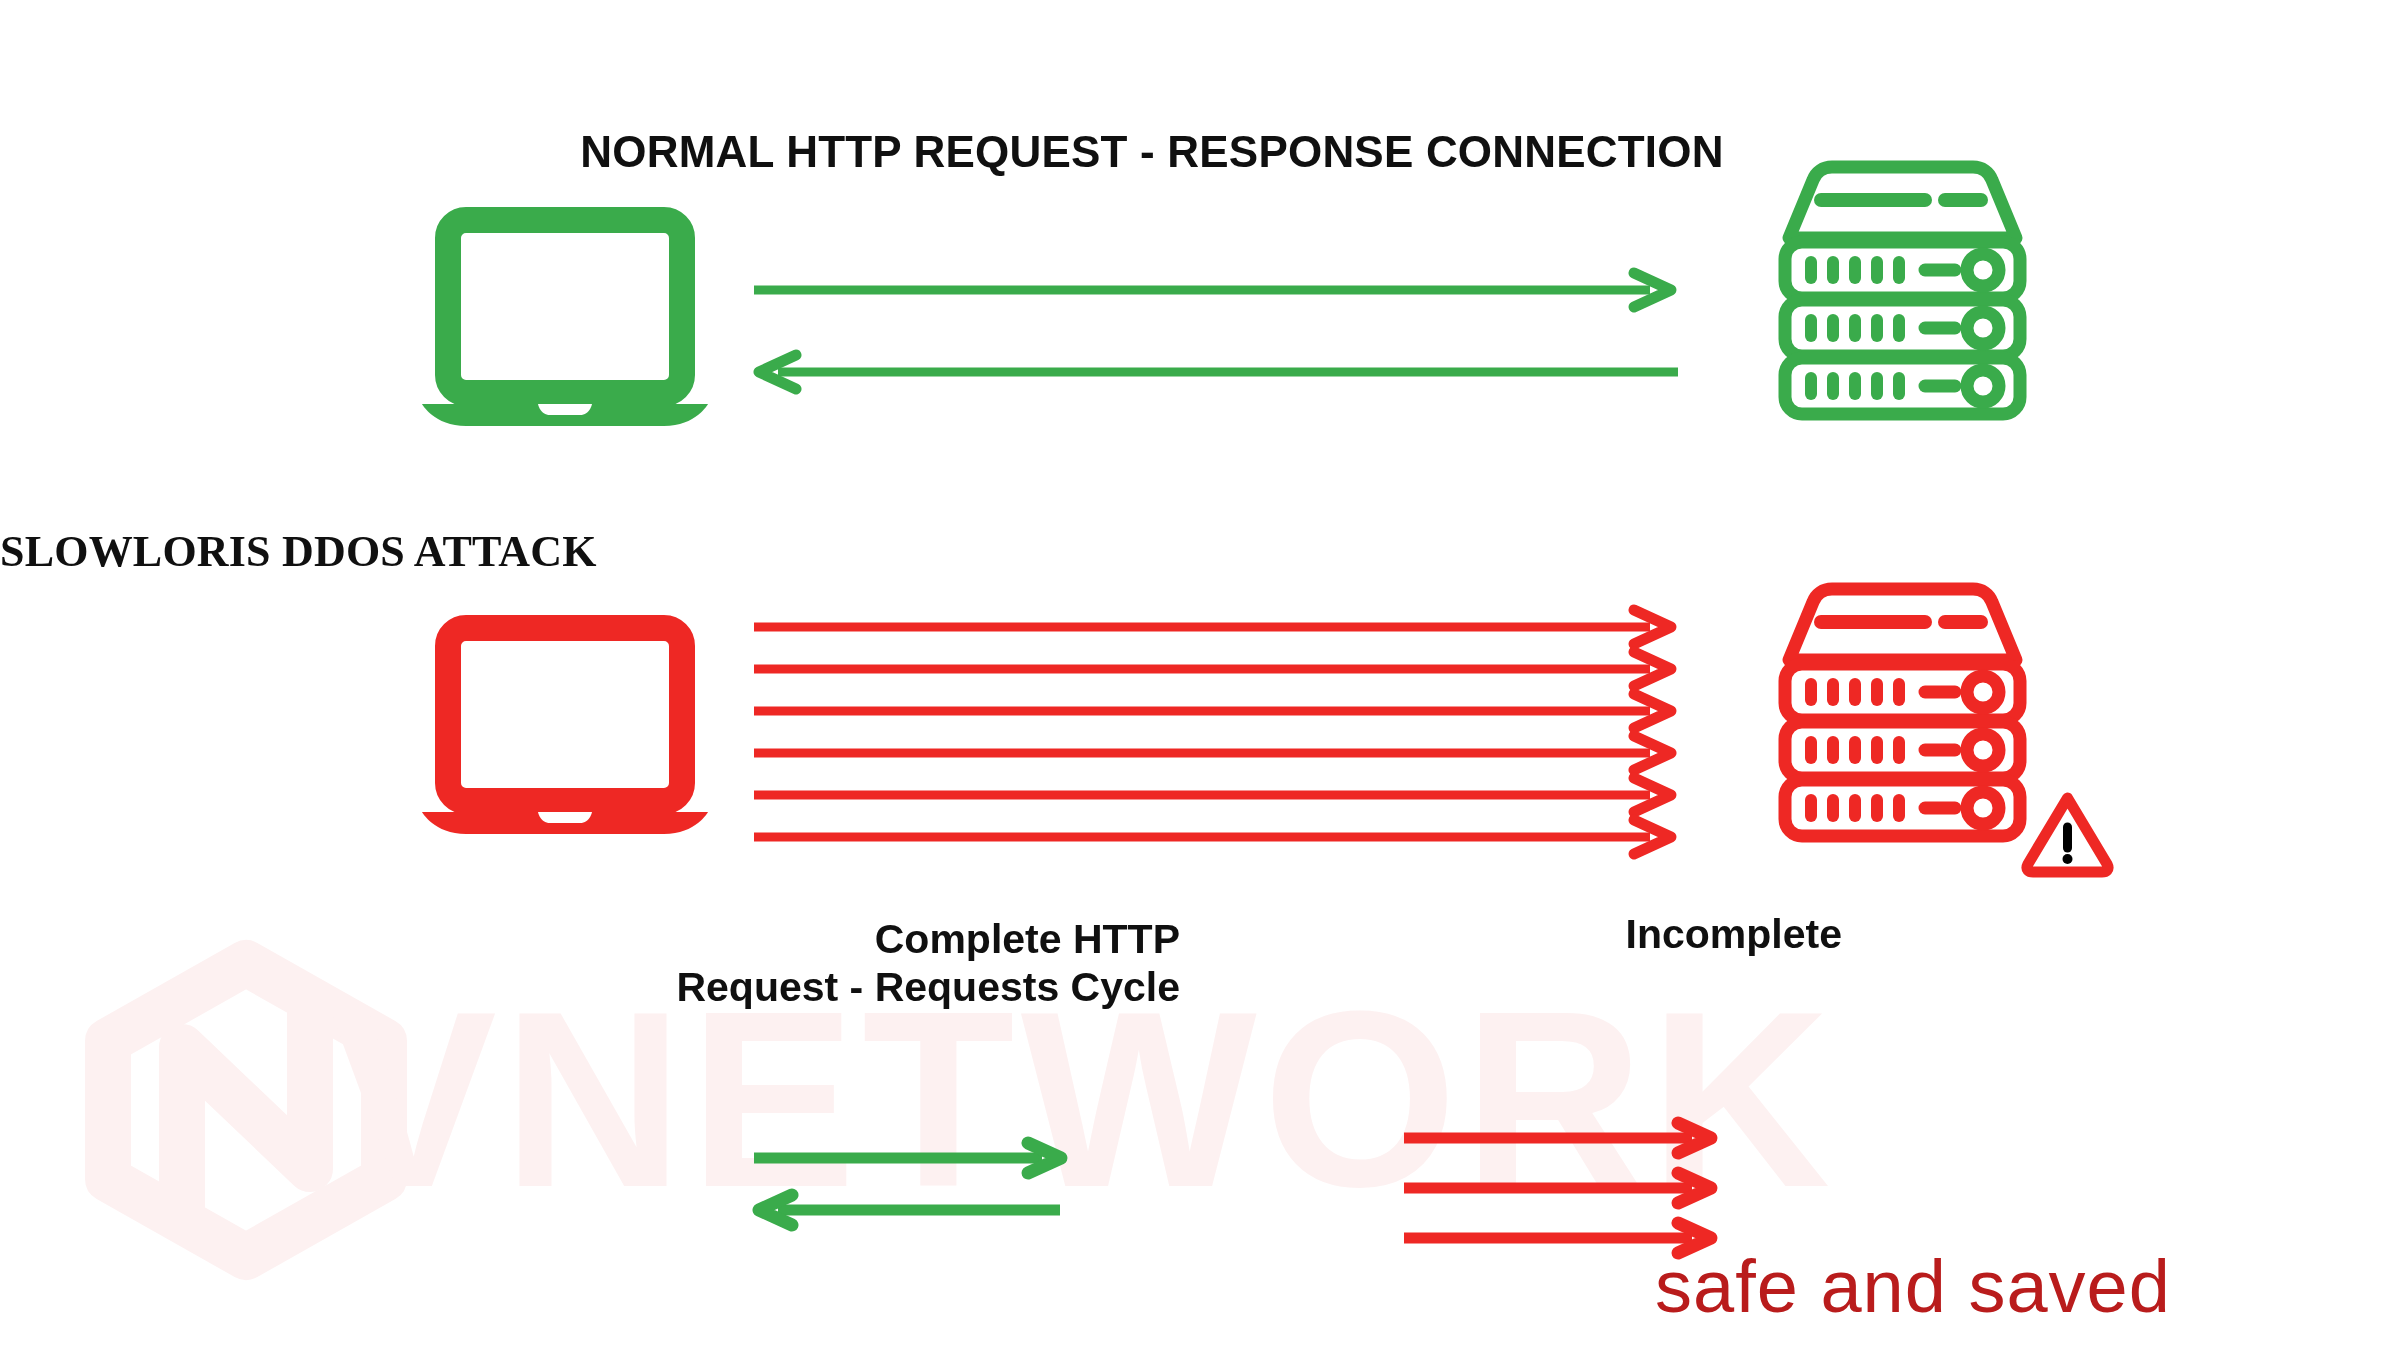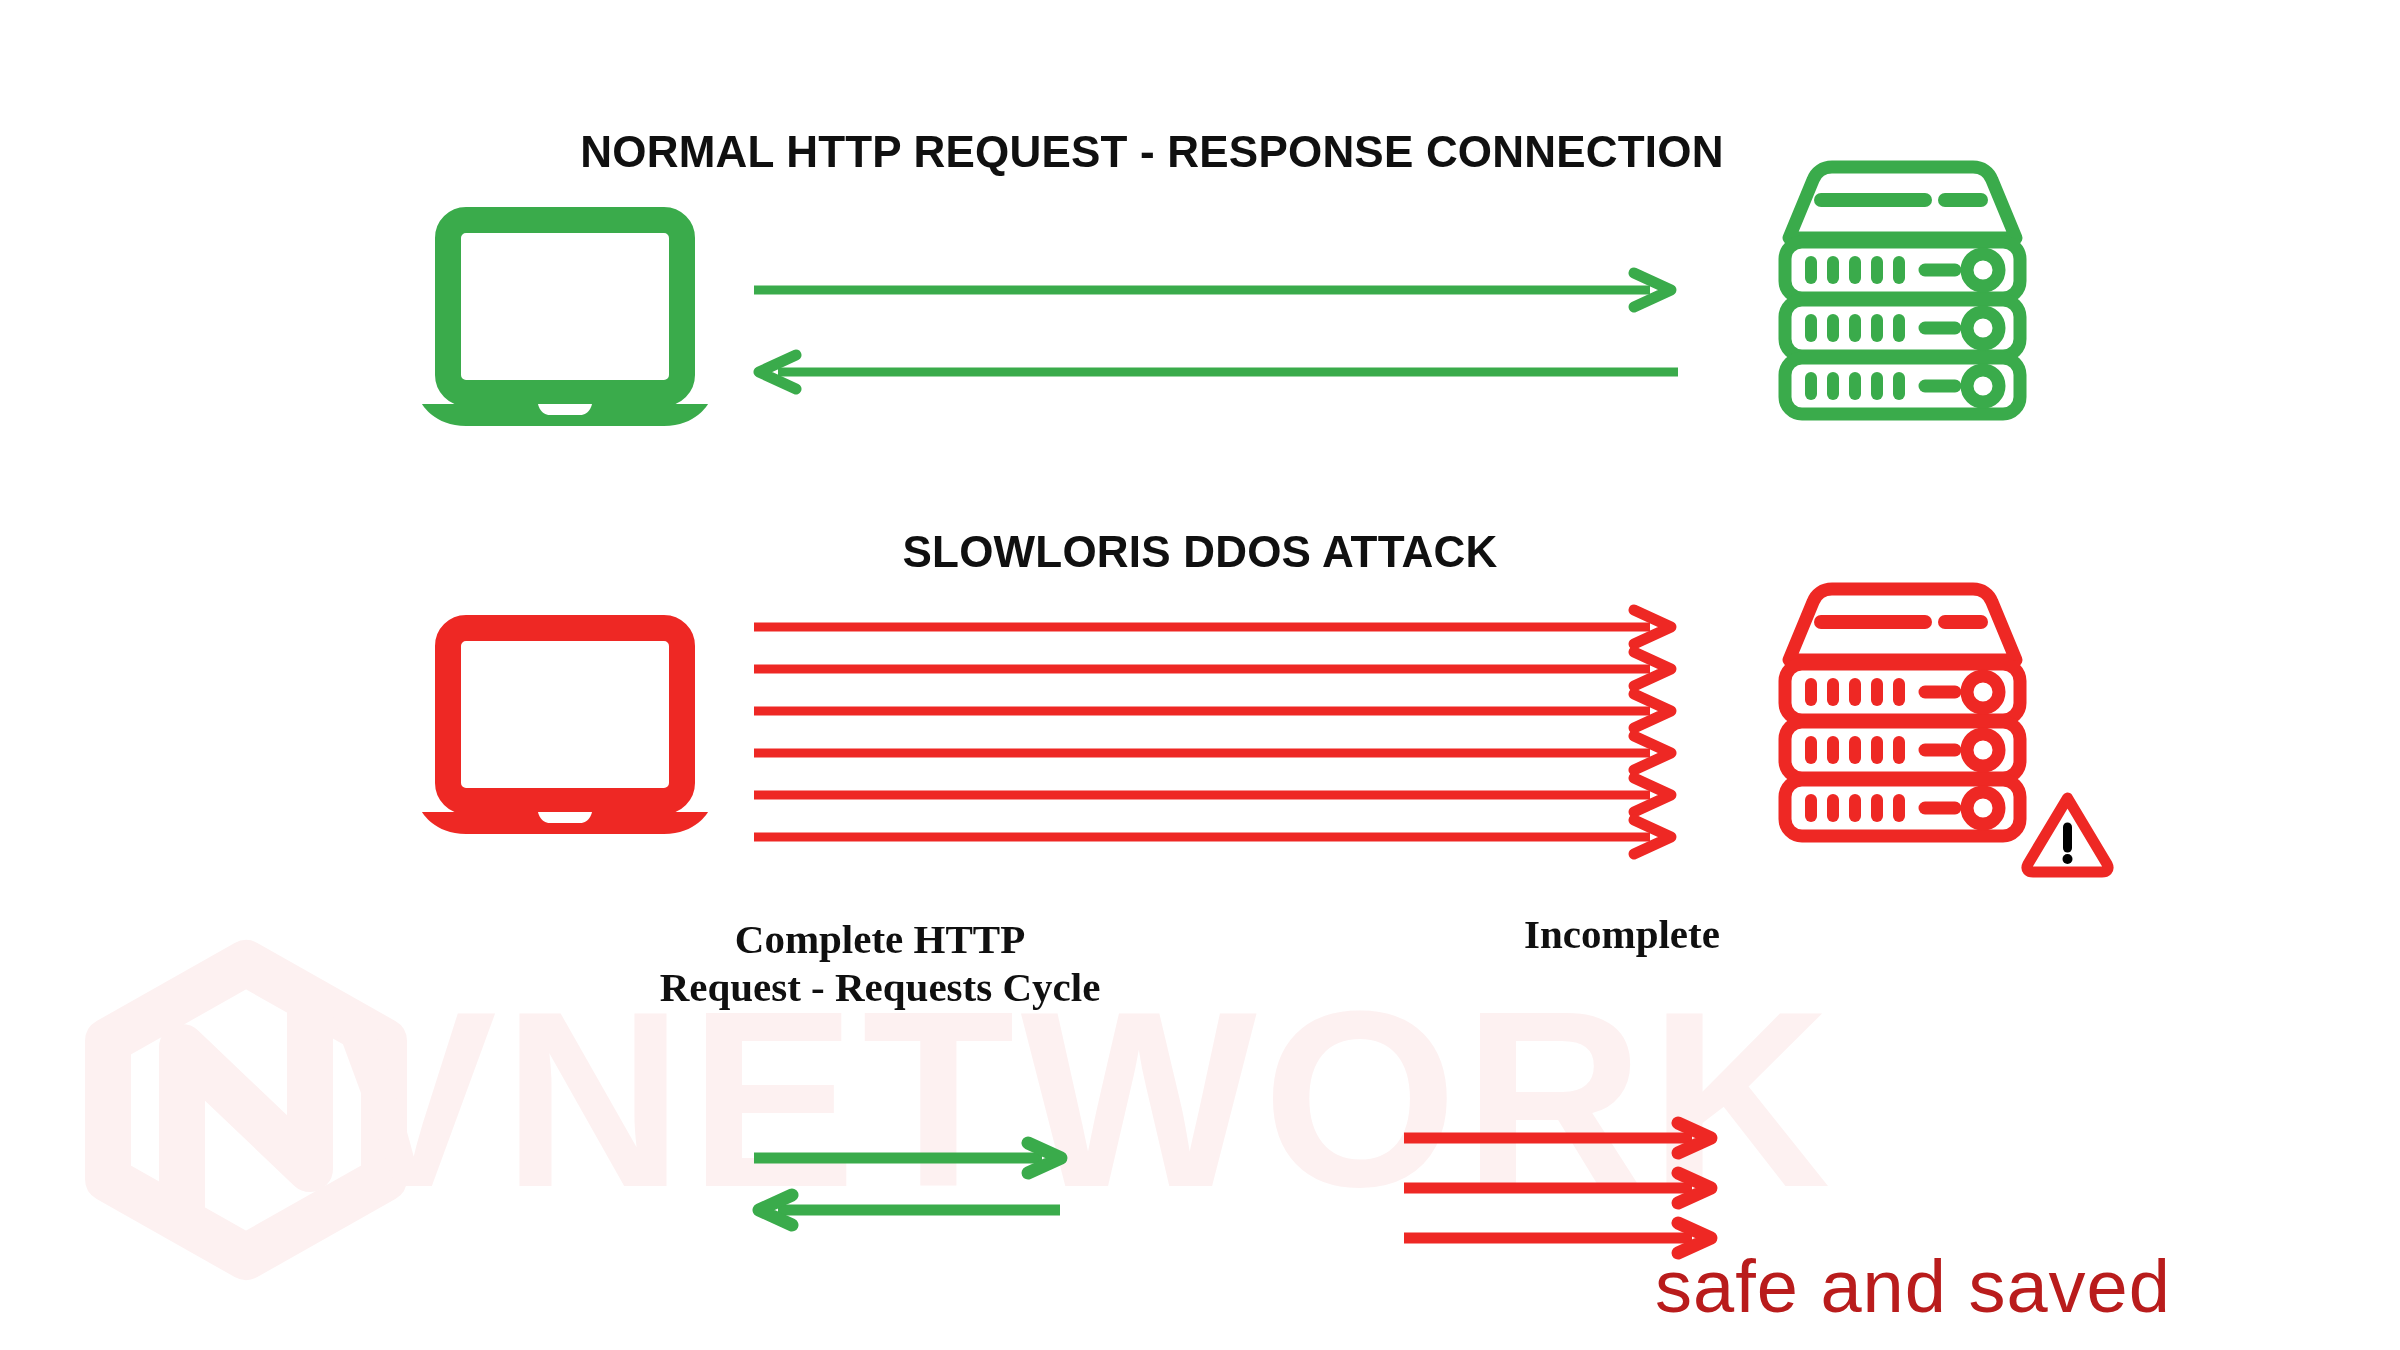--- a/index.html
+++ b/index.html
@@ -77,33 +77,32 @@
     top: 130px;
     width: 2304px;
     text-align: center;
     font-size: 44px;
     letter-spacing: 0.2px;
   }
   #heading-attack {
     left: 0;
     top: 530px;
     width: 2400px;
-    text-align: center;
     font-size: 44px;
     letter-spacing: 0.2px;
+    font-family: Liberation Serif, serif;
   }
 
   .caption {
     position: absolute;
     font-weight: 700;
     color: #101010;
-    text-align: center;
+    text-align: right;
     font-size: 41px;
     line-height: 1.18;
-    font-family: Liberation Serif, serif;
   }
   #caption-complete {
     left: 580px;
     top: 915px;
     width: 600px;
   }
   #caption-incomplete {
     left: 1402px;
     top: 910px;
     width: 440px;

